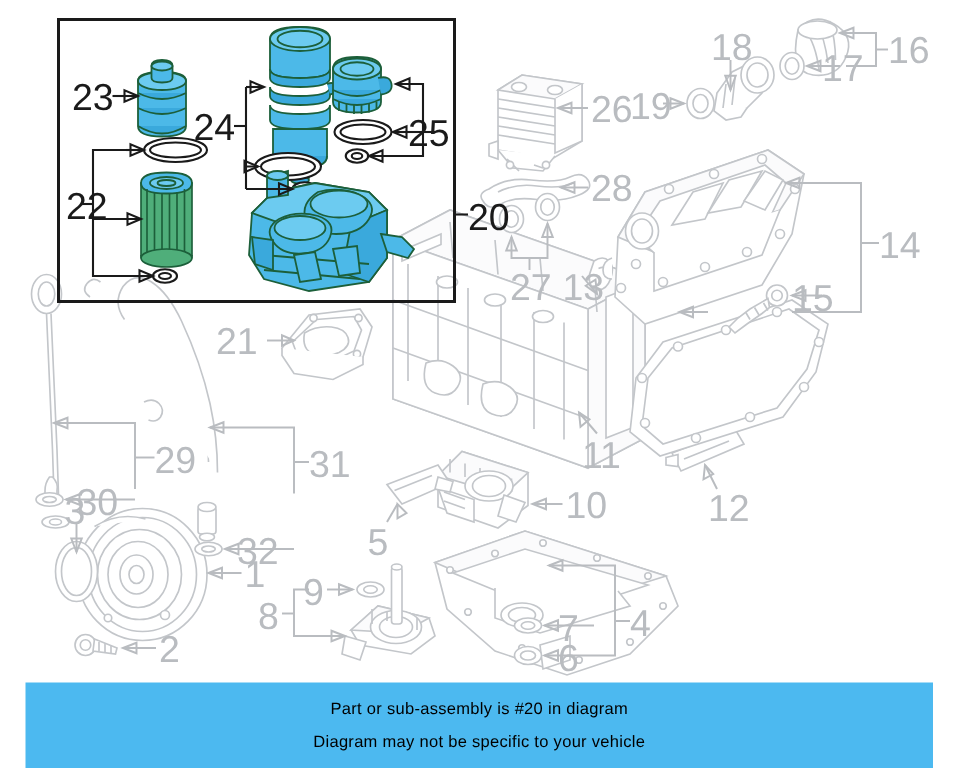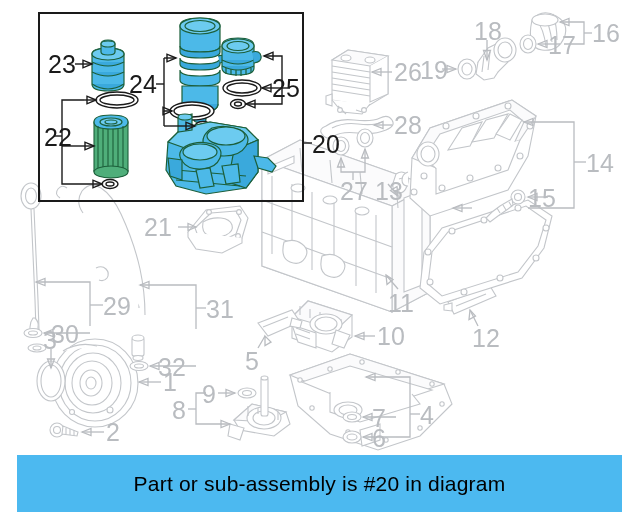--- a/index.html
+++ b/index.html
@@ -30,21 +30,21 @@
     background: #4cb9f0;
     display: flex;
     flex-direction: column;
     align-items: center;
     justify-content: center;
     box-sizing: border-box;
   }
   .banner-line {
     color: #000000;
     font-family: "Liberation Sans", sans-serif;
-    font-size: 21px;
+    font-size: 11px;
     line-height: 22px;
     letter-spacing: 0.2px;
     white-space: nowrap;
   }
   text {
     font-family: "Liberation Sans", sans-serif;
   }
   .lbl-gray {
     fill: #b9bcc0;
     font-size: 25px;
@@ -665,15 +665,16 @@
 
     <g>
       <path class="ld-black" d="M303 143 L312 143"></path>
       <text class="lbl-black" x="312" y="153">20</text>
     </g>
 
   </svg>
 
   <div class="banner">
     <div class="banner-line">Part or sub-assembly is #20 in diagram</div>
+    <div class="banner-line">Diagram may not be specific to your vehicle</div>
   </div>
 
 </div>
 
 </body></html>

